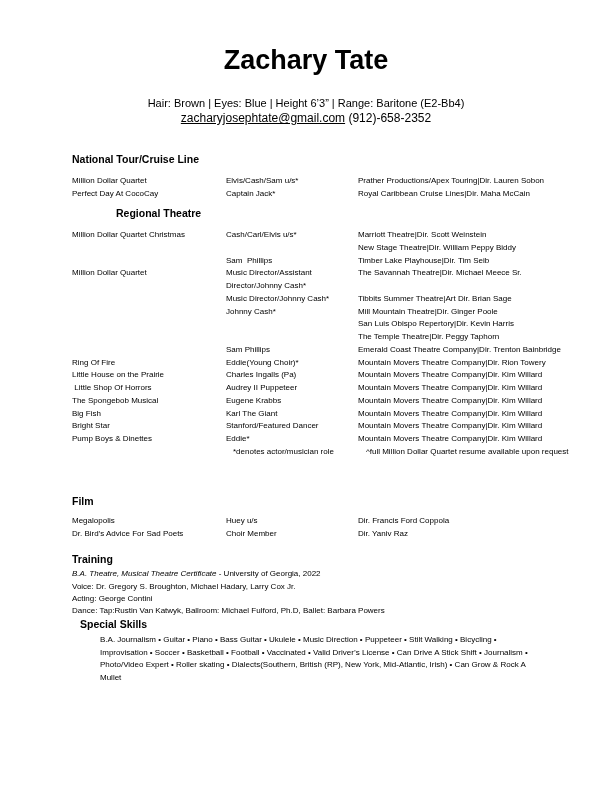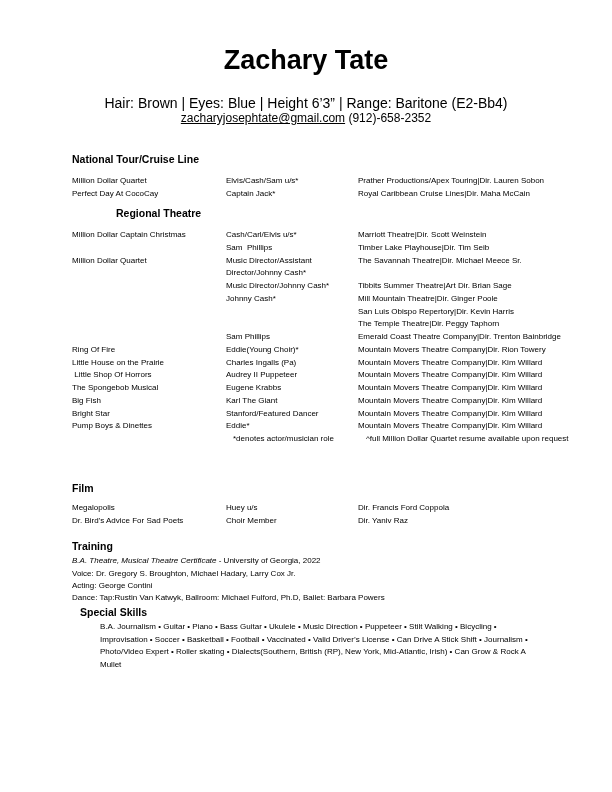--- a/index.html
+++ b/index.html
@@ -16,21 +16,21 @@
 
   .name {
     text-align:center;
     font-size:27px;
     font-weight:bold;
     line-height:1.05;
     margin:0;
   }
   .stats-line {
     text-align:center;
-    font-size:14px;
+    font-size:11px;
     margin-top:22px;
     line-height:14px;
   }
   .contact-line {
     text-align:center;
     font-size:12px;
     margin-top:1px;
     line-height:14px;
   }
   .contact-line a { color:#000; text-decoration:underline; cursor:pointer; }
@@ -104,28 +104,29 @@
           <span class="col show">Perfect Day At CocoCay</span>
           <span class="col role">Captain Jack*</span>
           <span class="col venue">Royal Caribbean Cruise Lines|Dir. Maha McCain</span>
         </div>
       </div>
 
     <h2 class="h-regional">Regional Theatre</h2>
     <div class="credits">
 
         <div class="credit-row">
-          <span class="col show">Million Dollar Captain Christmas</span>
+          <span class="col show">Million Dollar Quartet Christmas</span>
           <span class="col role">Cash/Carl/Elvis u/s*</span>
           <span class="col venue">Marriott Theatre|Dir. Scott Weinstein</span>
         </div>
 
         <div class="credit-row">
           <span class="col show"></span>
           <span class="col role"></span>
+          <span class="col venue">New Stage Theatre|Dir. William Peppy Biddy</span>
         </div>
 
         <div class="credit-row">
           <span class="col show"></span>
           <span class="col role">Sam  Phillips</span>
           <span class="col venue">Timber Lake Playhouse|Dir. Tim Seib</span>
         </div>
 
         <div class="credit-row">
           <span class="col show">Million Dollar Quartet</span>

